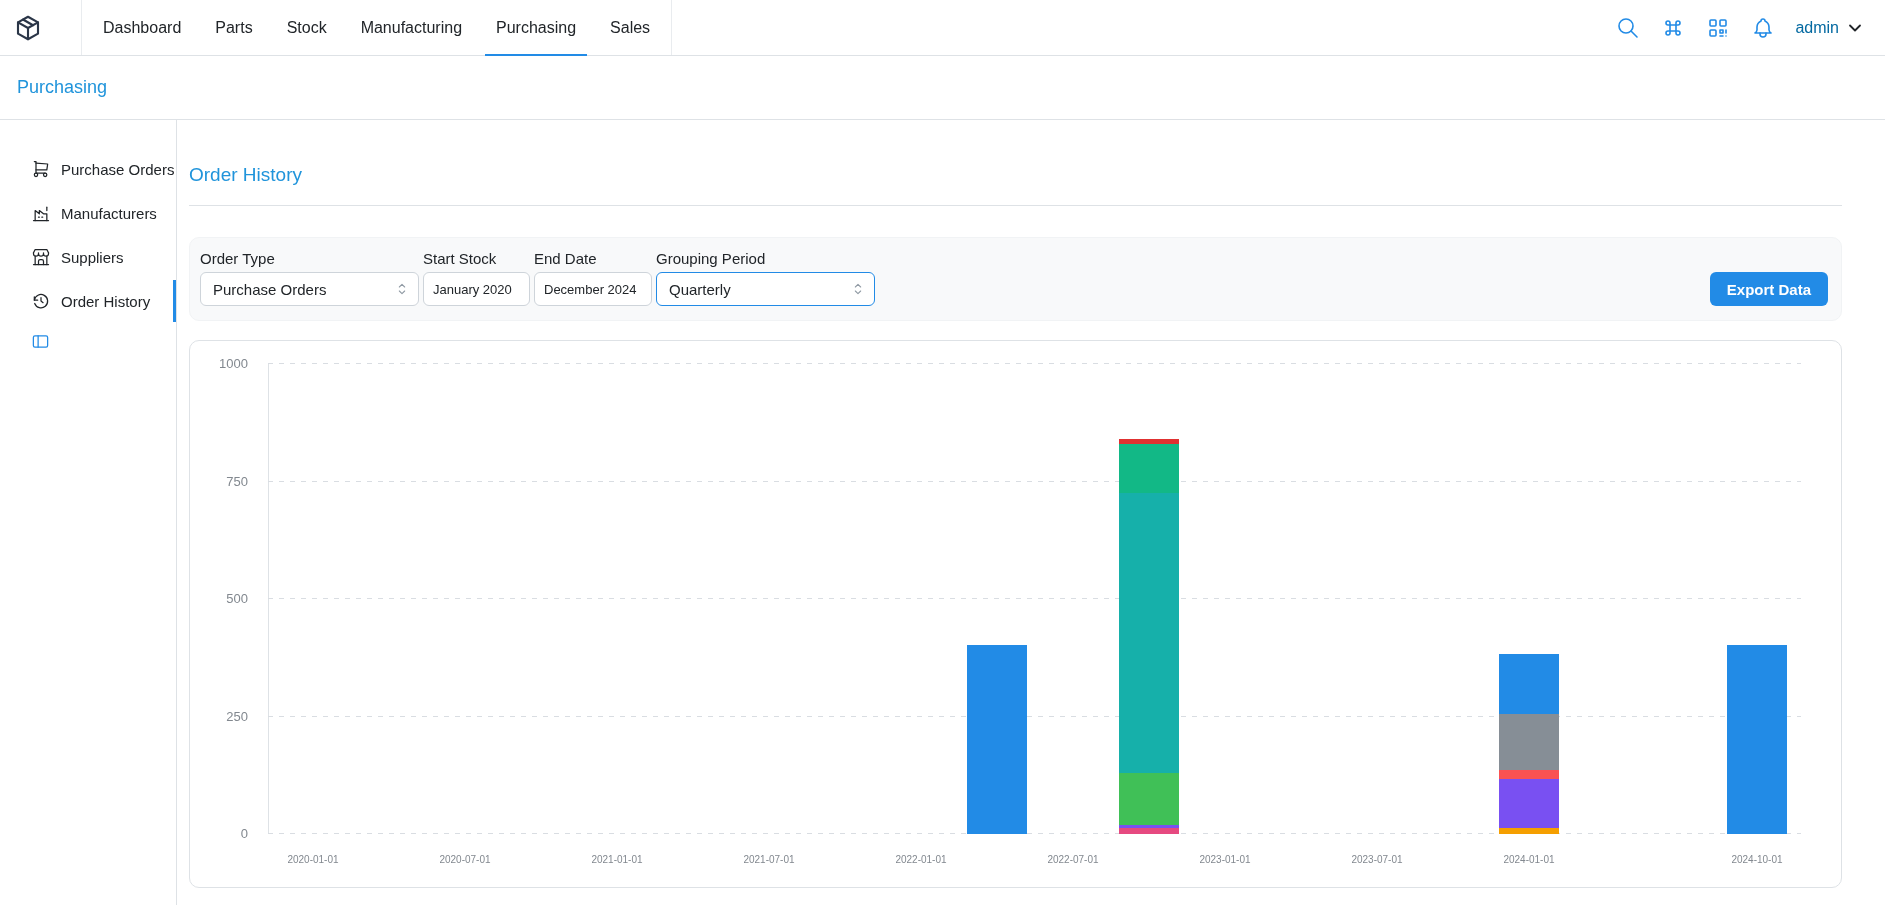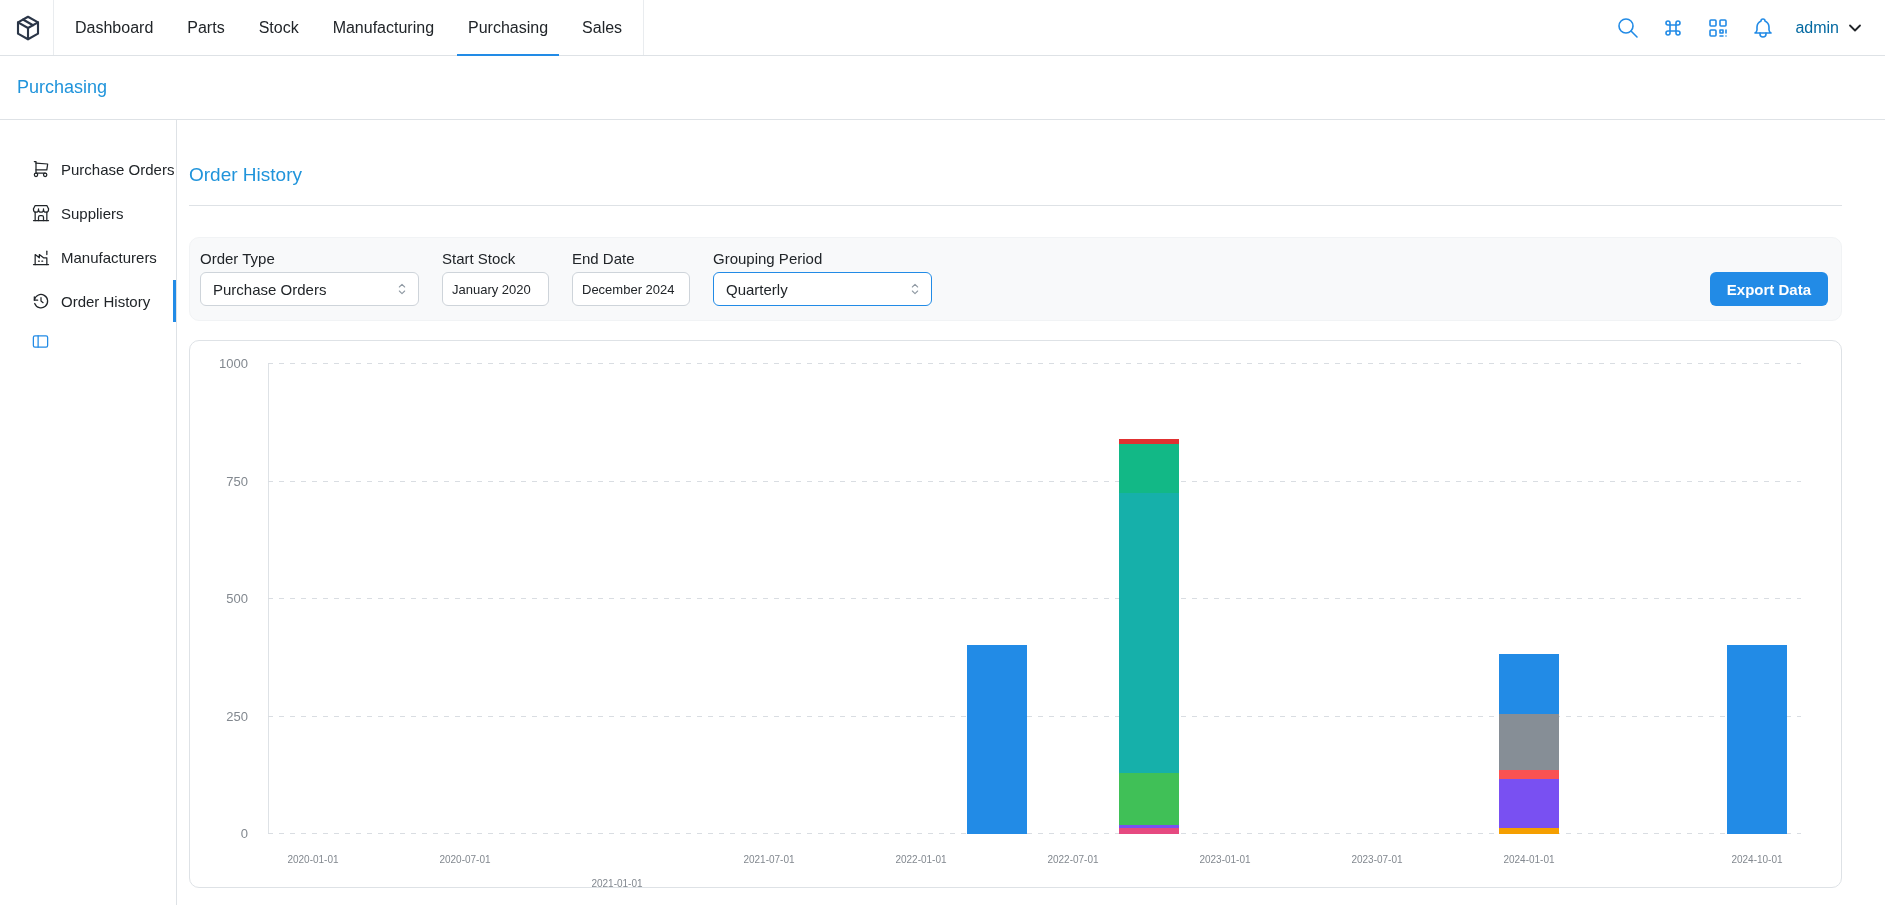--- a/index.html
+++ b/index.html
@@ -4,21 +4,21 @@
 <style>
   * { box-sizing: border-box; margin: 0; padding: 0; }
   html,body { background:#fff; }
   body { font-family: "Liberation Sans", sans-serif; color:#212529; }
   .app { width:1885px; height:906px; overflow:hidden; background:#fff; position:relative; }
 
   
   .navbar { height:56px; display:flex; align-items:stretch; border-bottom:1px solid #dee2e6; background:#fff; }
   .logo-wrap { display:flex; align-items:center; padding:0 10px 0 13px; }
   .logo-wrap svg { width:30px; height:30px; stroke:#2b3648; fill:none; stroke-width:1.7; stroke-linecap:round; stroke-linejoin:round; cursor:pointer; }
-  .tabs { display:flex; align-items:stretch; border-left:1px solid #e9ecef; border-right:1px solid #e9ecef; padding:0 4px; }
+  .tabs { display:flex; align-items:stretch; border-left:1px solid #e9ecef; border-right:1px solid #e9ecef; padding:0 4px;margin-left:28px; }
   .tab { display:flex; align-items:center; padding:0 17px; font-size:16px; color:#212529; cursor:pointer; position:relative; white-space:nowrap; }
   .tab.active::after { content:""; position:absolute; left:6px; right:6px; bottom:-1px; height:2px; background:#228be6; }
   .nav-right { margin-left:auto; display:flex; align-items:center; gap:19px; padding-right:20px; }
   .nav-icon { width:26px; height:26px; display:flex; align-items:center; justify-content:center; cursor:pointer; }
   .nav-icon svg { width:24px; height:24px; stroke:#228be6; fill:none; stroke-width:1.6; stroke-linecap:round; stroke-linejoin:round; }
   .user-btn { display:flex; align-items:center; gap:6px; cursor:pointer; }
   .user-name { font-size:16px; color:#0369a1; }
   .user-btn svg { width:20px; height:20px; stroke:#212529; fill:none; stroke-width:2.2; stroke-linecap:round; stroke-linejoin:round; }
 
   
@@ -34,21 +34,21 @@
   .side-item.active::after { content:""; position:absolute; right:0; top:1px; bottom:1px; width:3px; background:#228be6; }
   .collapse-btn { margin:9px 0 0 31px; width:22px; height:22px; cursor:pointer; }
   .collapse-btn svg { width:19px; height:19px; stroke:#228be6; fill:none; stroke-width:1.6; stroke-linecap:round; stroke-linejoin:round; }
 
   .main { flex:1; padding:43px 43px 0 12px; }
   .page-title { color:#2094db; font-size:19px; font-weight:500; line-height:23px; }
   .title-divider { height:1px; background:#dee2e6; margin-top:19px; }
 
   
   .filter-panel { margin-top:31px; height:84px; background:#f8f9fa; border:1px solid #f1f3f5; border-radius:10px;
-                  display:flex; align-items:flex-end; padding:14px 13px 14px 10px; gap:23px; }
+                  display:flex; align-items:flex-end; padding:14px 13px 14px 10px; gap:4px; }
   .field { display:flex; flex-direction:column; gap:4px; }
   .field-label { font-size:15px; font-weight:500; color:#212529; line-height:18px; }
   .select-box { height:34px; background:#fff; border:1px solid #ced4da; border-radius:6px; display:flex; align-items:center;
                 padding:0 8px 0 12px; cursor:pointer; }
   .select-box .sel-text { font-size:15px; color:#212529; flex:1; }
   .select-box svg { width:16px; height:16px; stroke:#909aa4; fill:none; stroke-width:1.6; stroke-linecap:round; stroke-linejoin:round; margin-left:8px; }
   .select-box.focus { border:1.6px solid #228be6; }
   .text-input { height:34px; border:1px solid #ced4da; border-radius:6px; background:#fff; font-family:"Liberation Sans",sans-serif;
                 font-size:13px; color:#212529; padding:0 9px; outline:none; }
   .export-btn { margin-left:auto; height:34px; padding:0 17px; background:#228be6; color:#fff; border:none; border-radius:6px;
@@ -134,35 +134,35 @@
           <circle cx="6" cy="19" r="2"></circle>
             <circle cx="17" cy="19" r="2"></circle>
           <path d="M17 17h-11v-14h-2"></path>
             <path d="M6 5l14 1l-1 7h-13"></path>
         </svg>
         <span>Purchase Orders</span>
       </div>
       <div class="side-item">
         <svg viewBox="0 0 24 24">
           <path d="M3 21h18"></path>
+            <path d="M5 21v-12l5 4v-4l5 4h4v8"></path>
+          <path d="M19 9v-4"></path>
+            <path d="M9 17h1M13 17h1"></path>
+        </svg>
+        <span>Manufacturers</span>
+      </div>
+      <div class="side-item">
+        <svg viewBox="0 0 24 24">
+          <path d="M3 21h18"></path>
           <path d="M3 7v1a3 3 0 0 0 6 0v-1m0 1a3 3 0 0 0 6 0v-1m0 1a3 3 0 0 0 6 0v-1"></path>
           <path d="M3 7l2 -4h14l2 4"></path>
             <path d="M5 21v-10M19 21v-10"></path>
           <path d="M9 21v-4a2 2 0 0 1 2 -2h2a2 2 0 0 1 2 2v4"></path>
         </svg>
         <span>Suppliers</span>
-      </div>
-      <div class="side-item">
-        <svg viewBox="0 0 24 24">
-          <path d="M3 21h18"></path>
-            <path d="M5 21v-12l5 4v-4l5 4h4v8"></path>
-          <path d="M19 9v-4"></path>
-            <path d="M9 17h1M13 17h1"></path>
-        </svg>
-        <span>Manufacturers</span>
       </div>
       <div class="side-item active">
         <svg viewBox="0 0 24 24">
           <path d="M12 8v4l2.5 2"></path>
           <path d="M4.05 11a8 8 0 1 1 .4 4"></path>
           <path d="M4 7v4h4"></path>
         </svg>
         <span>Order History</span>
       </div>
       <div class="collapse-btn">
@@ -219,21 +219,21 @@
           </div>
         <div class="chart-plot">
           <div class="yaxis-line"></div>
         <div class="gridline" style="bottom: 0px;"></div>
             <div class="gridline" style="bottom: 117.5px;"></div>
             <div class="gridline" style="bottom: 235px;"></div>
             <div class="gridline" style="bottom: 352.5px;"></div>
             <div class="gridline" style="bottom: 470px;"></div>
             <div class="xtick" style="left: 45px;">2020-01-01</div>
             <div class="xtick" style="left: 197px;">2020-07-01</div>
-            <div class="xtick" style="left: 349px; margin-top: 24px;">2021-01-01</div>
+            <div class="xtick" style="left: 349px;">2021-01-01</div>
             <div class="xtick" style="left: 501px;">2021-07-01</div>
             <div class="xtick" style="left: 653px;">2022-01-01</div>
             <div class="xtick" style="left: 805px;">2022-07-01</div>
             <div class="xtick" style="left: 957px;">2023-01-01</div>
             <div class="xtick" style="left: 1109px;">2023-07-01</div>
             <div class="xtick" style="left: 1261px;">2024-01-01</div>
             <div class="xtick" style="left: 1489px;">2024-10-01</div>
             <div class="bar-seg" style="left: 699px; width: 60px; bottom: 0px; height: 188.94px; background: rgb(34, 139, 230);"></div>
             <div class="bar-seg" style="left: 851px; width: 60px; bottom: 0px; height: 5.64px; background: rgb(230, 73, 128);"></div>
             <div class="bar-seg" style="left: 851px; width: 60px; bottom: 5.64px; height: 3.76px; background: rgb(121, 80, 242);"></div>

